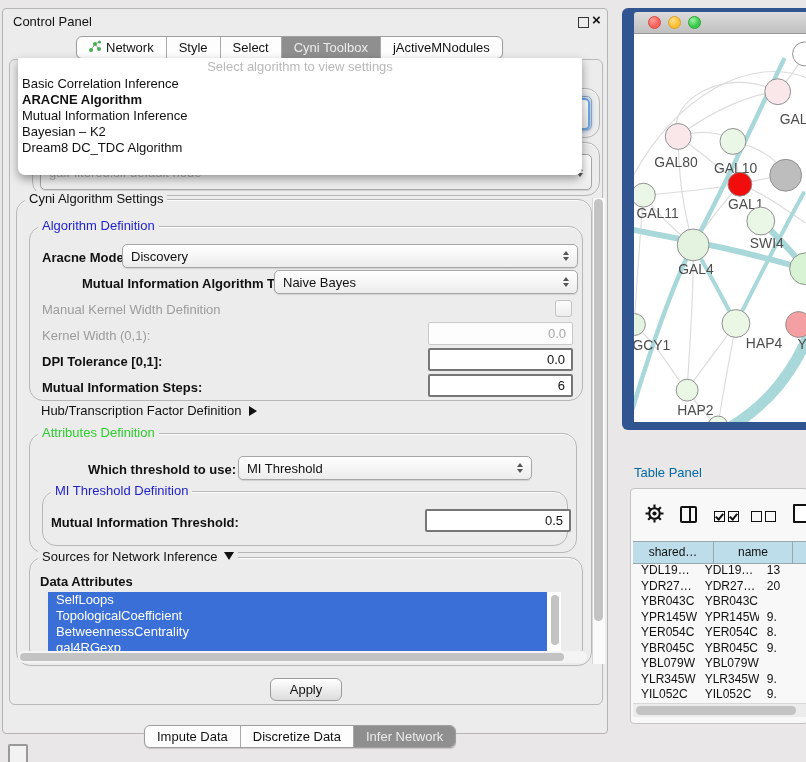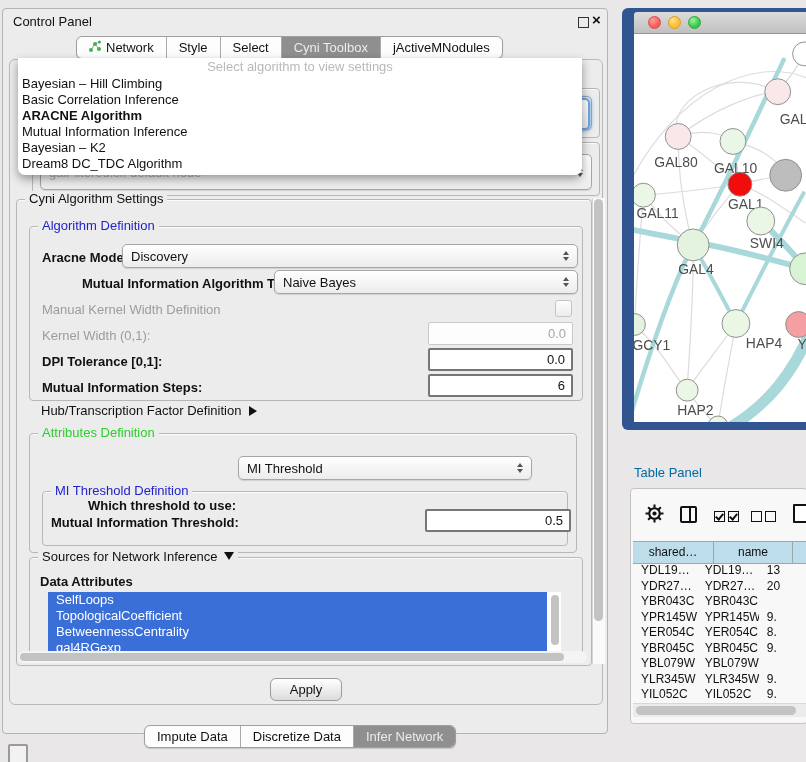--- a/index.html
+++ b/index.html
@@ -4,21 +4,21 @@
 <style>
   html,body{margin:0;padding:0;}
   body{
     width:806px;height:762px;position:relative;overflow:hidden;
     background:#e9e7e7;
     font-family:"Liberation Sans","DejaVu Sans",sans-serif;
     font-size:13px;color:#111;
   }
   .abs{position:absolute;}
   .win{background:#ececec;border:1px solid #b4b4b4;border-radius:4px;}
-  .groupbox{border:1px solid #b7b7b7;border-radius:4px;box-shadow:inset 0 1px 0 rgba(255,255,255,.8);}
+  .groupbox{border:1px solid #b7b7b7;border-radius:14px;box-shadow:inset 0 1px 0 rgba(255,255,255,.8);}
   .gtitle{position:absolute;top:-9px;left:8px;background:#ececec;padding:0 4px;font-size:13px;white-space:nowrap;}
   .blue{color:#2222cc;} .green{color:#2ecc2e;}
   .blab{font-weight:bold;white-space:nowrap;}
   .glab{color:#9c9c9c;white-space:nowrap;}
   .combo{background:linear-gradient(#ffffff,#ececec);border:1px solid #a6a6a6;border-radius:5px;
          display:flex;align-items:center;padding:0 8px;box-shadow:0 1px 1px rgba(0,0,0,.12);}
   .combo .val{flex:1;white-space:nowrap;overflow:hidden;}
   .arrows{display:flex;flex-direction:column;align-items:center;gap:2px;}
   .tri-up{width:0;height:0;border-left:3.5px solid transparent;border-right:3.5px solid transparent;border-bottom:4.5px solid #555;}
   .tri-dn{width:0;height:0;border-left:3.5px solid transparent;border-right:3.5px solid transparent;border-top:4.5px solid #555;}
@@ -101,21 +101,20 @@
       <span class="val">galFiltered.sif default node</span>
       <span class="arrows">
           <span class="tri-up"></span>
           <span class="tri-dn"></span>
         </span>
     </div>
 
     <div class="abs popup" style="left:8px;top:-2px;width:564px;height:117px;">
       <div class="dd-ph">Select algorithm to view settings</div>
       <div>
-          <div class="dd-item">Bayesian – Hill Climbing</div>
           <div class="dd-item">Basic Correlation Inference</div>
           <div class="dd-item bold">ARACNE Algorithm</div>
           <div class="dd-item">Mutual Information Inference</div>
           <div class="dd-item">Bayesian – K2</div>
           <div class="dd-item">Dream8 DC_TDC Algorithm</div>
         </div>
     </div>
 
     <div class="abs groupbox" style="left:6px;top:139px;width:574px;height:465px;">
       <span class="gtitle">Cyni Algorithm Settings</span>
@@ -160,21 +159,21 @@
         </div>
       </div>
 
       <div class="abs" style="left:24px;top:203px;">
         <span>Hub/Transcription Factor Definition</span><span class="tri-right"></span>
       </div>
 
       <div class="abs groupbox" style="left:12px;top:233px;width:546px;height:118px;">
         <span class="gtitle green">Attributes Definition</span>
 
-        <div class="abs blab" style="left:58px;top:28px;margin-top:36px;">Which threshold to use:</div>
+        <div class="abs blab" style="left:58px;top:28px;">Which threshold to use:</div>
         <div class="abs combo" style="left:208px;top:22px;width:276px;height:22px;">
           <span class="val">MI Threshold</span>
           <span class="arrows">
               <span class="tri-up"></span>
               <span class="tri-dn"></span>
             </span>
         </div>
 
         <div class="abs groupbox" style="left:12px;top:57px;width:524px;height:53px;">
           <span class="gtitle blue">MI Threshold Definition</span>

